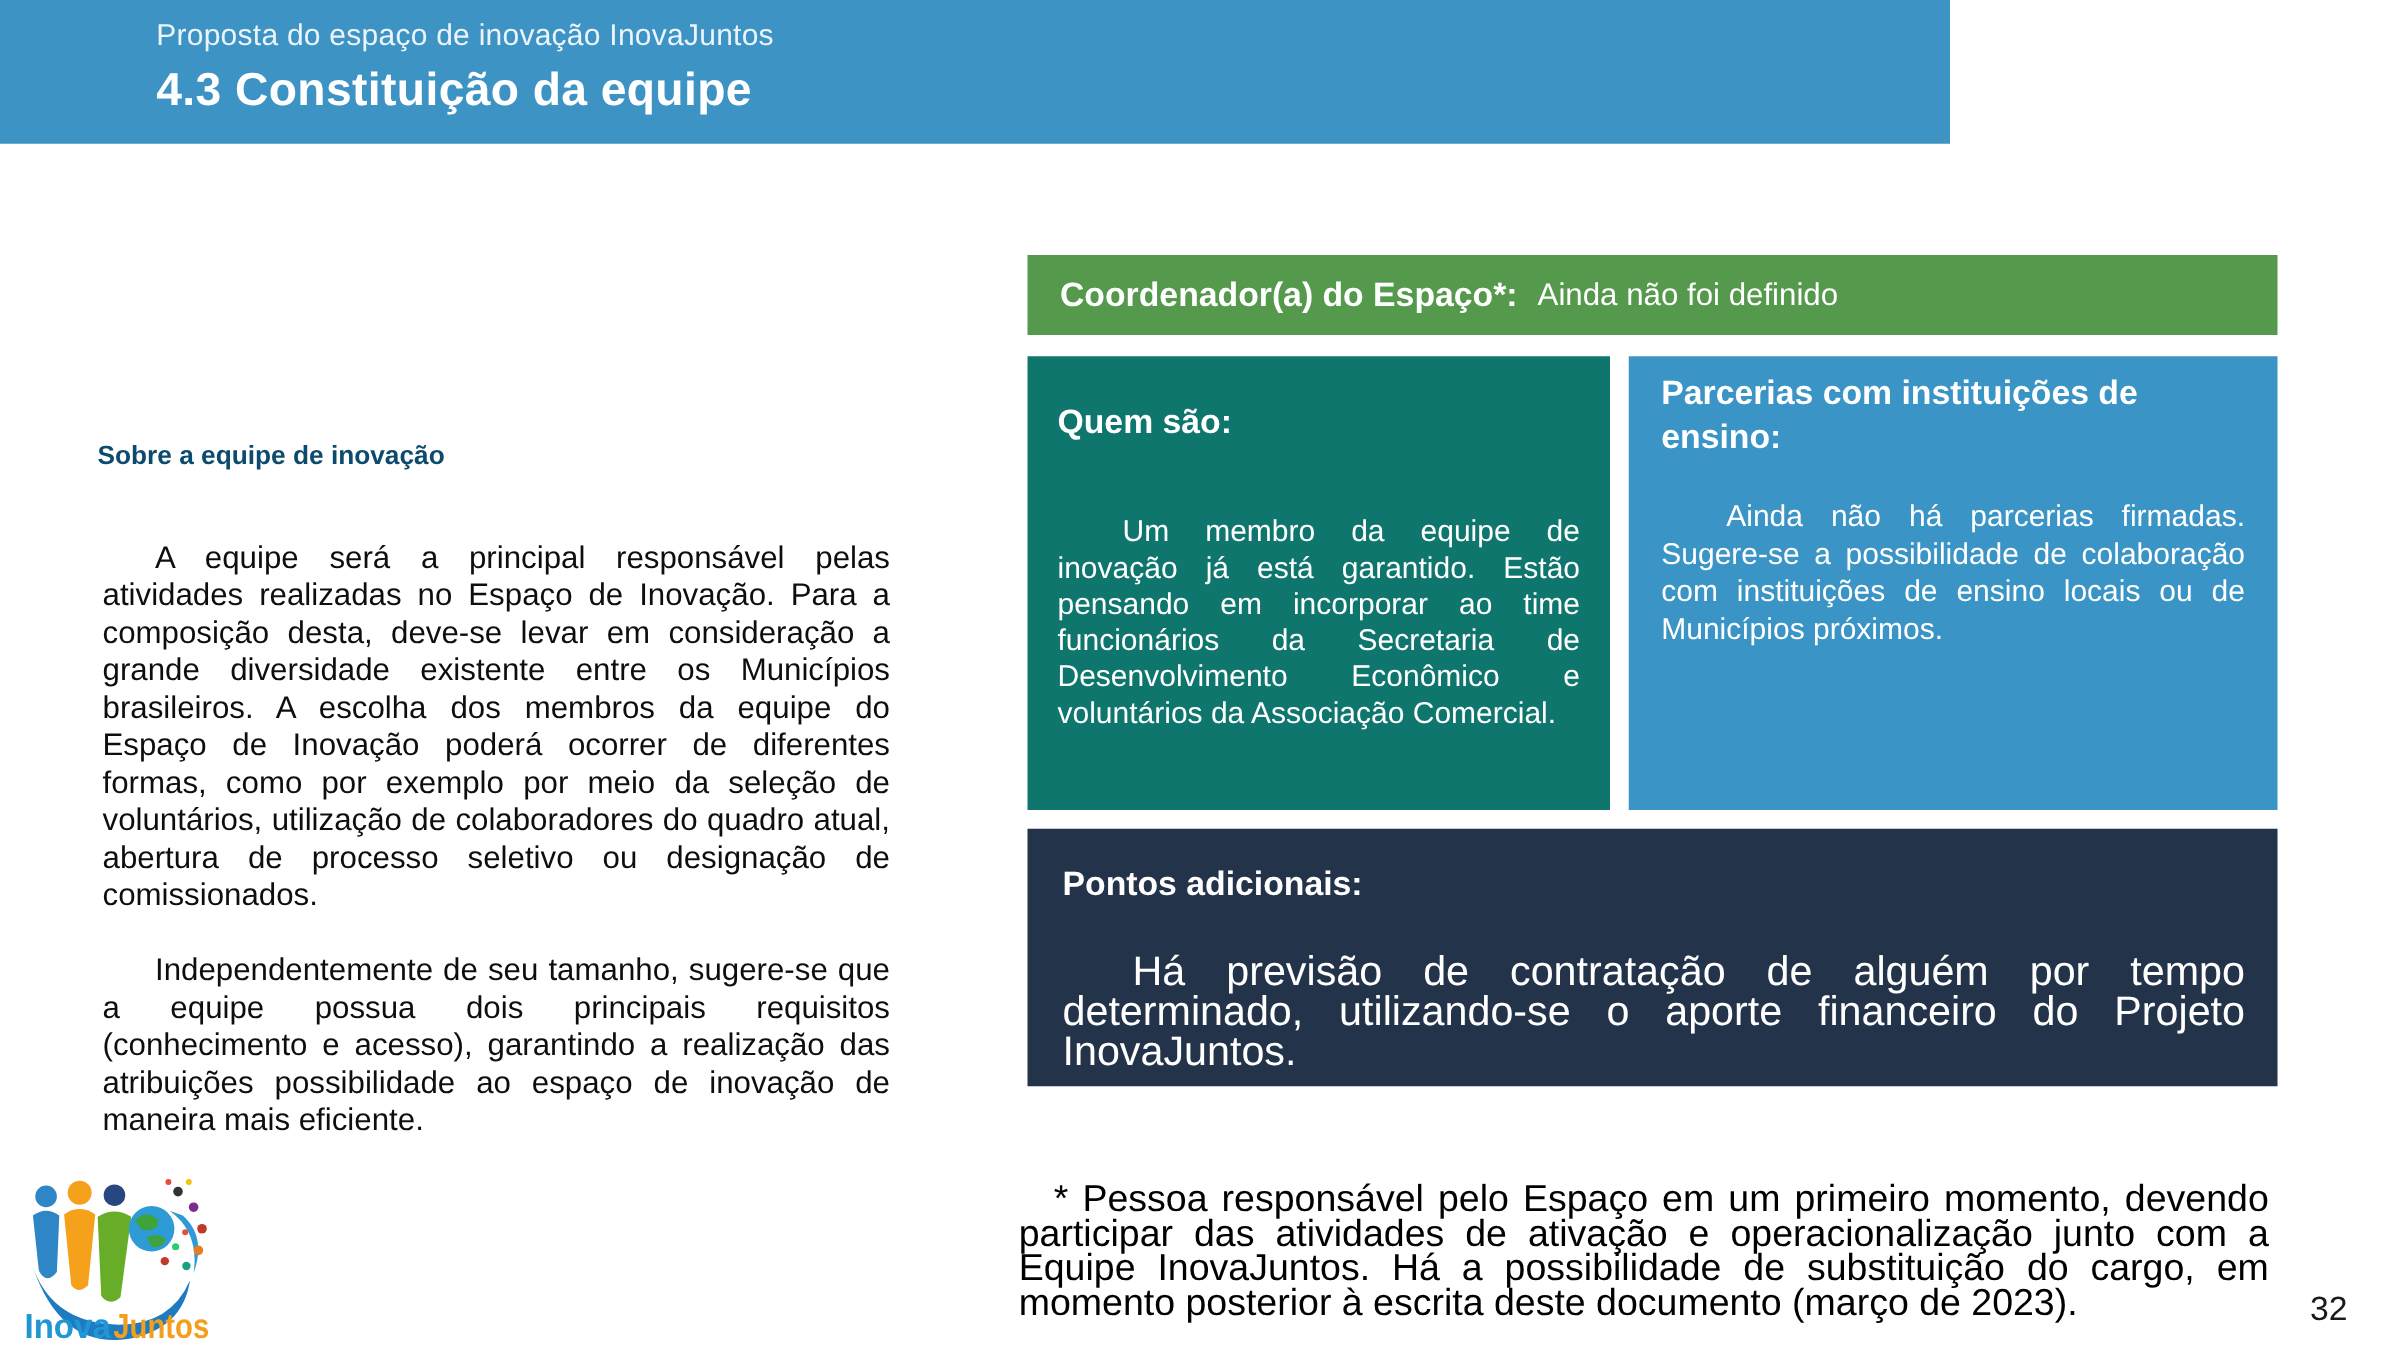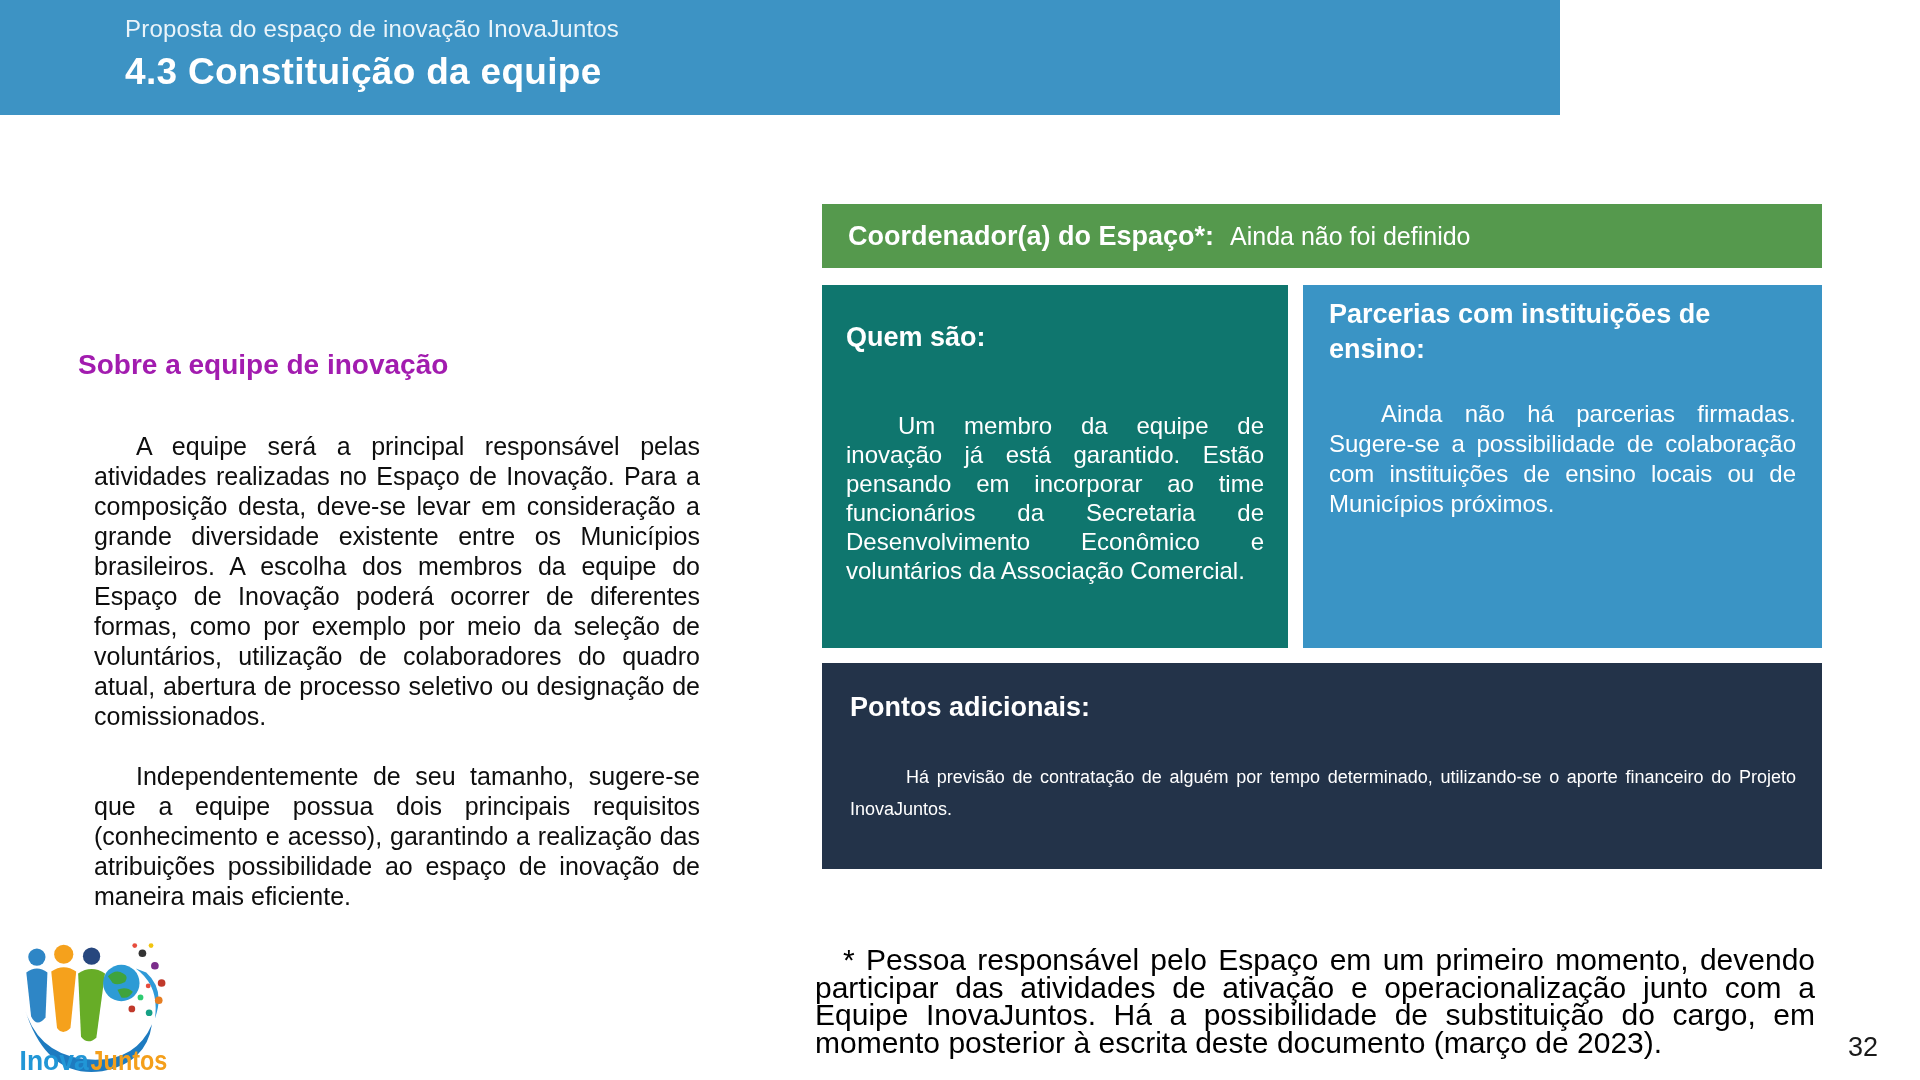--- a/index.html
+++ b/index.html
@@ -22,24 +22,24 @@
   .header .kicker{
     color:#EAF4FA;font-size:24px;line-height:30px;letter-spacing:.2px;
   }
   .header .title{
     color:#ffffff;font-size:37px;font-weight:bold;line-height:44px;
     margin-top:6px;letter-spacing:.3px;
   }
   
   .about{position:absolute;left:78px;top:346px;width:638px;}
   .about h2{
-    margin:0;font-size:28px;font-weight:bold;color:#a21caf;line-height:38px;
+    margin:0;font-size:21px;font-weight:bold;color:#0c4a6e;line-height:38px;
   }
   .about p{
-    margin:16px;font-size:25px;line-height:30px;text-align:justify;
+    margin:4px;font-size:25px;line-height:30px;text-align:justify;
     text-indent:42px;color:#0e0e0e;
   }
   .about p.first{margin-top:47px;}
   .about p.second{margin-top:30px;}
   
   .coordinator-bar{
     position:absolute;left:822px;top:204px;width:1000px;height:64px;
     background:#55994D;display:flex;align-items:center;
     box-sizing:border-box;padding-left:26px;gap:16px;
   }
@@ -65,21 +65,21 @@
   .partnerships-box .panel-heading{font-size:27px;line-height:35px;}
   .partnerships-box .panel-body{
     margin-top:32px;font-size:24px;line-height:30px;text-indent:52px;
   }
   .additional-box{
     left:822px;top:663px;width:1000px;height:206px;background:#233349;
     padding:28px 26px 0 28px;
   }
   .additional-box .panel-heading{font-size:27px;line-height:32px;}
   .additional-box .panel-body{
-    margin-top:38px;font-size:18px;line-height:32px;text-indent:56px;
+    margin-top:38px;font-size:33px;line-height:32px;text-indent:56px;
   }
   
   .footnote{
     position:absolute;left:815px;top:916px;width:1000px;
     font-size:30px;line-height:27.5px;text-align:justify;text-indent:28px;
     color:#000;
   }
   
   .logo{position:absolute;left:12px;top:936px;width:162px;height:142px;}
   .page-number{

